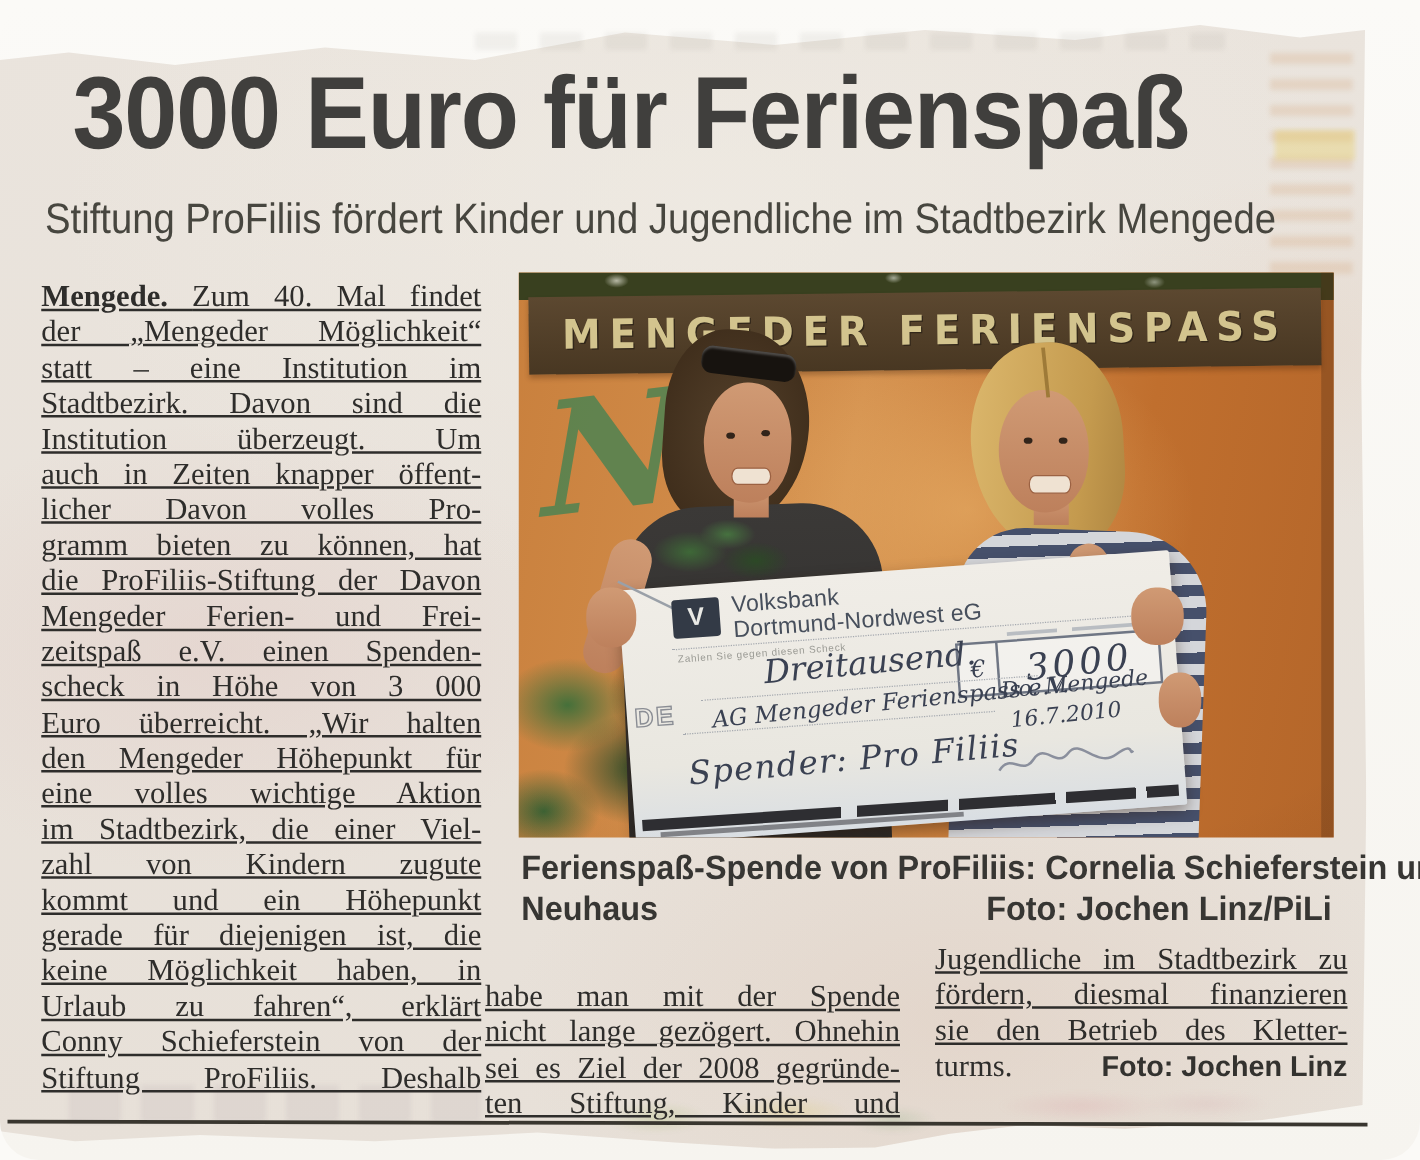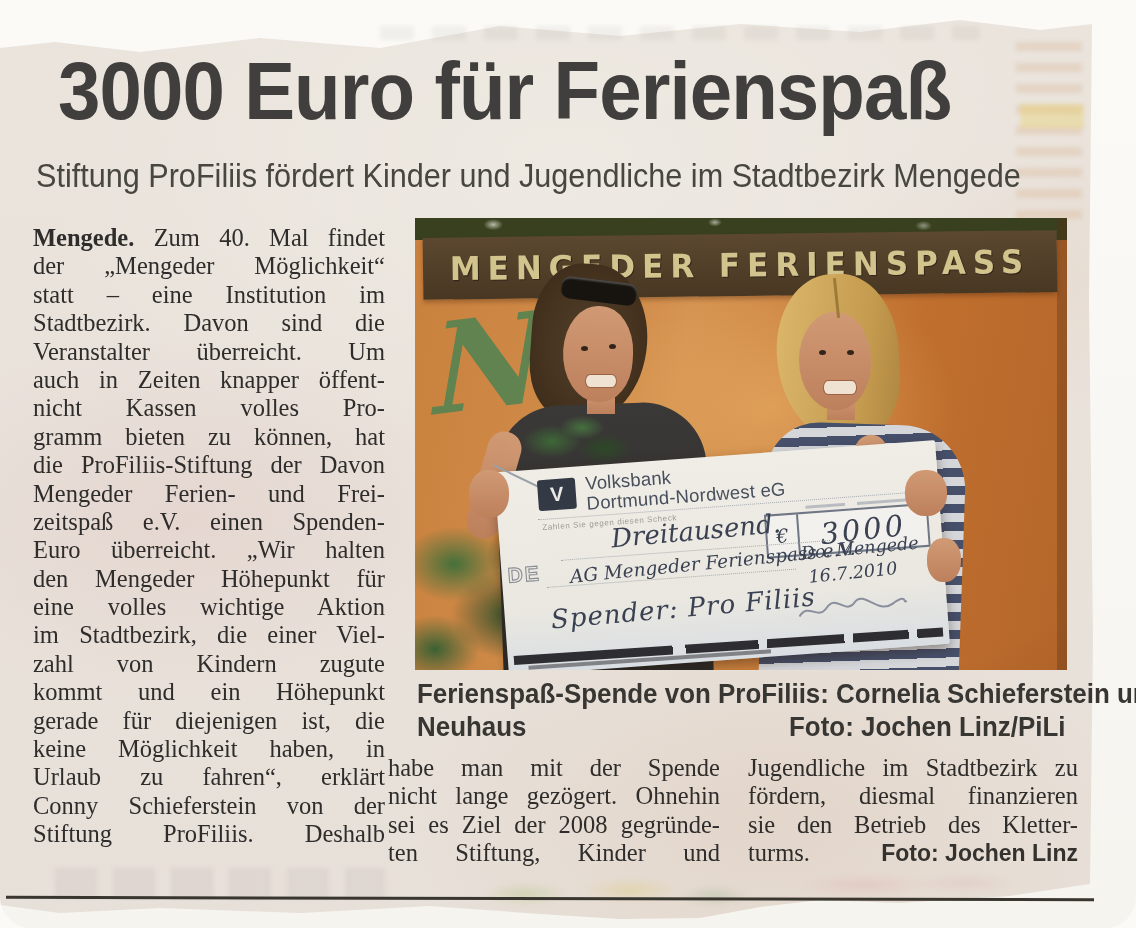--- a/index.html
+++ b/index.html
@@ -38,21 +38,21 @@
   
   #headline{position:absolute;left:58px;top:44px;width:1000px;color:#403f3d;
     font-size:82px;font-weight:bold;letter-spacing:-1px;white-space:nowrap;}
   #headline .sq{display:inline-block;transform:scaleX(.93);transform-origin:left;}
   #subheadline{position:absolute;left:36px;top:156px;width:1050px;color:#47463f;
     font-size:34px;font-weight:400;white-space:nowrap;}
   #subheadline .sq{display:inline-block;transform:scaleX(.90);transform-origin:left;}
   
   .col{position:absolute;font-family:"Liberation Serif","DejaVu Serif",serif;
     font-size:24.5px;line-height:28.4px;color:#2e2d2b;}
-  .bl{text-align:justify;text-align-last:justify;white-space:nowrap;height:28.4px;overflow:visible;}
+  .bl{text-align:justify;text-align-last:justify;white-space:nowrap;height:28.4px;overflow:visible;text-decoration:underline;}
   .lastrow{display:flex;justify-content:space-between;align-items:baseline;height:28.4px;}
   .credit-sans{font-family:"Liberation Sans",sans-serif;font-weight:bold;font-size:23px;color:#33322f;}
   
   #caption{position:absolute;left:417px;top:678px;width:660px;color:#373633;
     font-weight:bold;font-size:27px;line-height:33px;}
   #caption .sq{display:inline-block;transform:scaleX(.96);transform-origin:left;white-space:nowrap;}
   #caption .row2{display:flex;justify-content:space-between;align-items:baseline;}
   
   #photo{position:absolute;left:415px;top:218px;width:652px;height:452px;overflow:hidden;
     background:
@@ -165,27 +165,28 @@
     <span class="sq">Stiftung ProFiliis fördert Kinder und Jugendliche im Stadtbezirk Mengede</span>
   </div>
 
   <div class="col" style="left:33px;top:224px;width:352px;">
     <div class="bl"><b>Mengede.</b> <span>Zum 40. Mal findet</span></div>
     <div>
 
     <div class="bl">der „Mengeder Möglichkeit“</div>
         <div class="bl">statt – eine Institution im</div>
         <div class="bl">Stadtbezirk. Davon sind die</div>
-        <div class="bl">Veranstalter überreicht. Um</div>
+        <div class="bl">Institution überzeugt. Um</div>
         <div class="bl">auch in Zeiten knapper öffent-</div>
-        <div class="bl">nicht Kassen volles Pro-</div>
+        <div class="bl">licher Davon volles Pro-</div>
         <div class="bl">gramm bieten zu können, hat</div>
         <div class="bl">die ProFiliis-Stiftung der Davon</div>
         <div class="bl">Mengeder Ferien- und Frei-</div>
         <div class="bl">zeitspaß e.V. einen Spenden-</div>
+        <div class="bl">scheck in Höhe von 3 000</div>
         <div class="bl">Euro überreicht. „Wir halten</div>
         <div class="bl">den Mengeder Höhepunkt für</div>
         <div class="bl">eine volles wichtige Aktion</div>
         <div class="bl">im Stadtbezirk, die einer Viel-</div>
         <div class="bl">zahl von Kindern zugute</div>
         <div class="bl">kommt und ein Höhepunkt</div>
         <div class="bl">gerade für diejenigen ist, die</div>
         <div class="bl">keine Möglichkeit haben, in</div>
         <div class="bl">Urlaub zu fahren“, erklärt</div>
         <div class="bl">Conny Schieferstein von der</div>
@@ -259,21 +260,21 @@
   </figure>
 
   <div id="caption">
     <div><span class="sq">Ferienspaß-Spende von ProFiliis: Cornelia Schieferstein und Gerda</span></div>
     <div class="row2">
       <span class="sq">Neuhaus</span>
       <span class="sq">Foto: Jochen Linz/PiLi</span>
     </div>
   </div>
 
-  <div class="col" style="left:388px;top:754px;width:332px;">
+  <div class="col" style="left:388px;top:784px;width:332px;">
     <div>
 
     <div class="bl">habe man mit der Spende</div>
         <div class="bl">nicht lange gezögert. Ohnehin</div>
         <div class="bl">sei es Ziel der 2008 gegründe-</div>
         <div class="bl">ten Stiftung, Kinder und</div>
       </div>
   </div>
 
   <div class="col" style="left:748px;top:754px;width:330px;">

